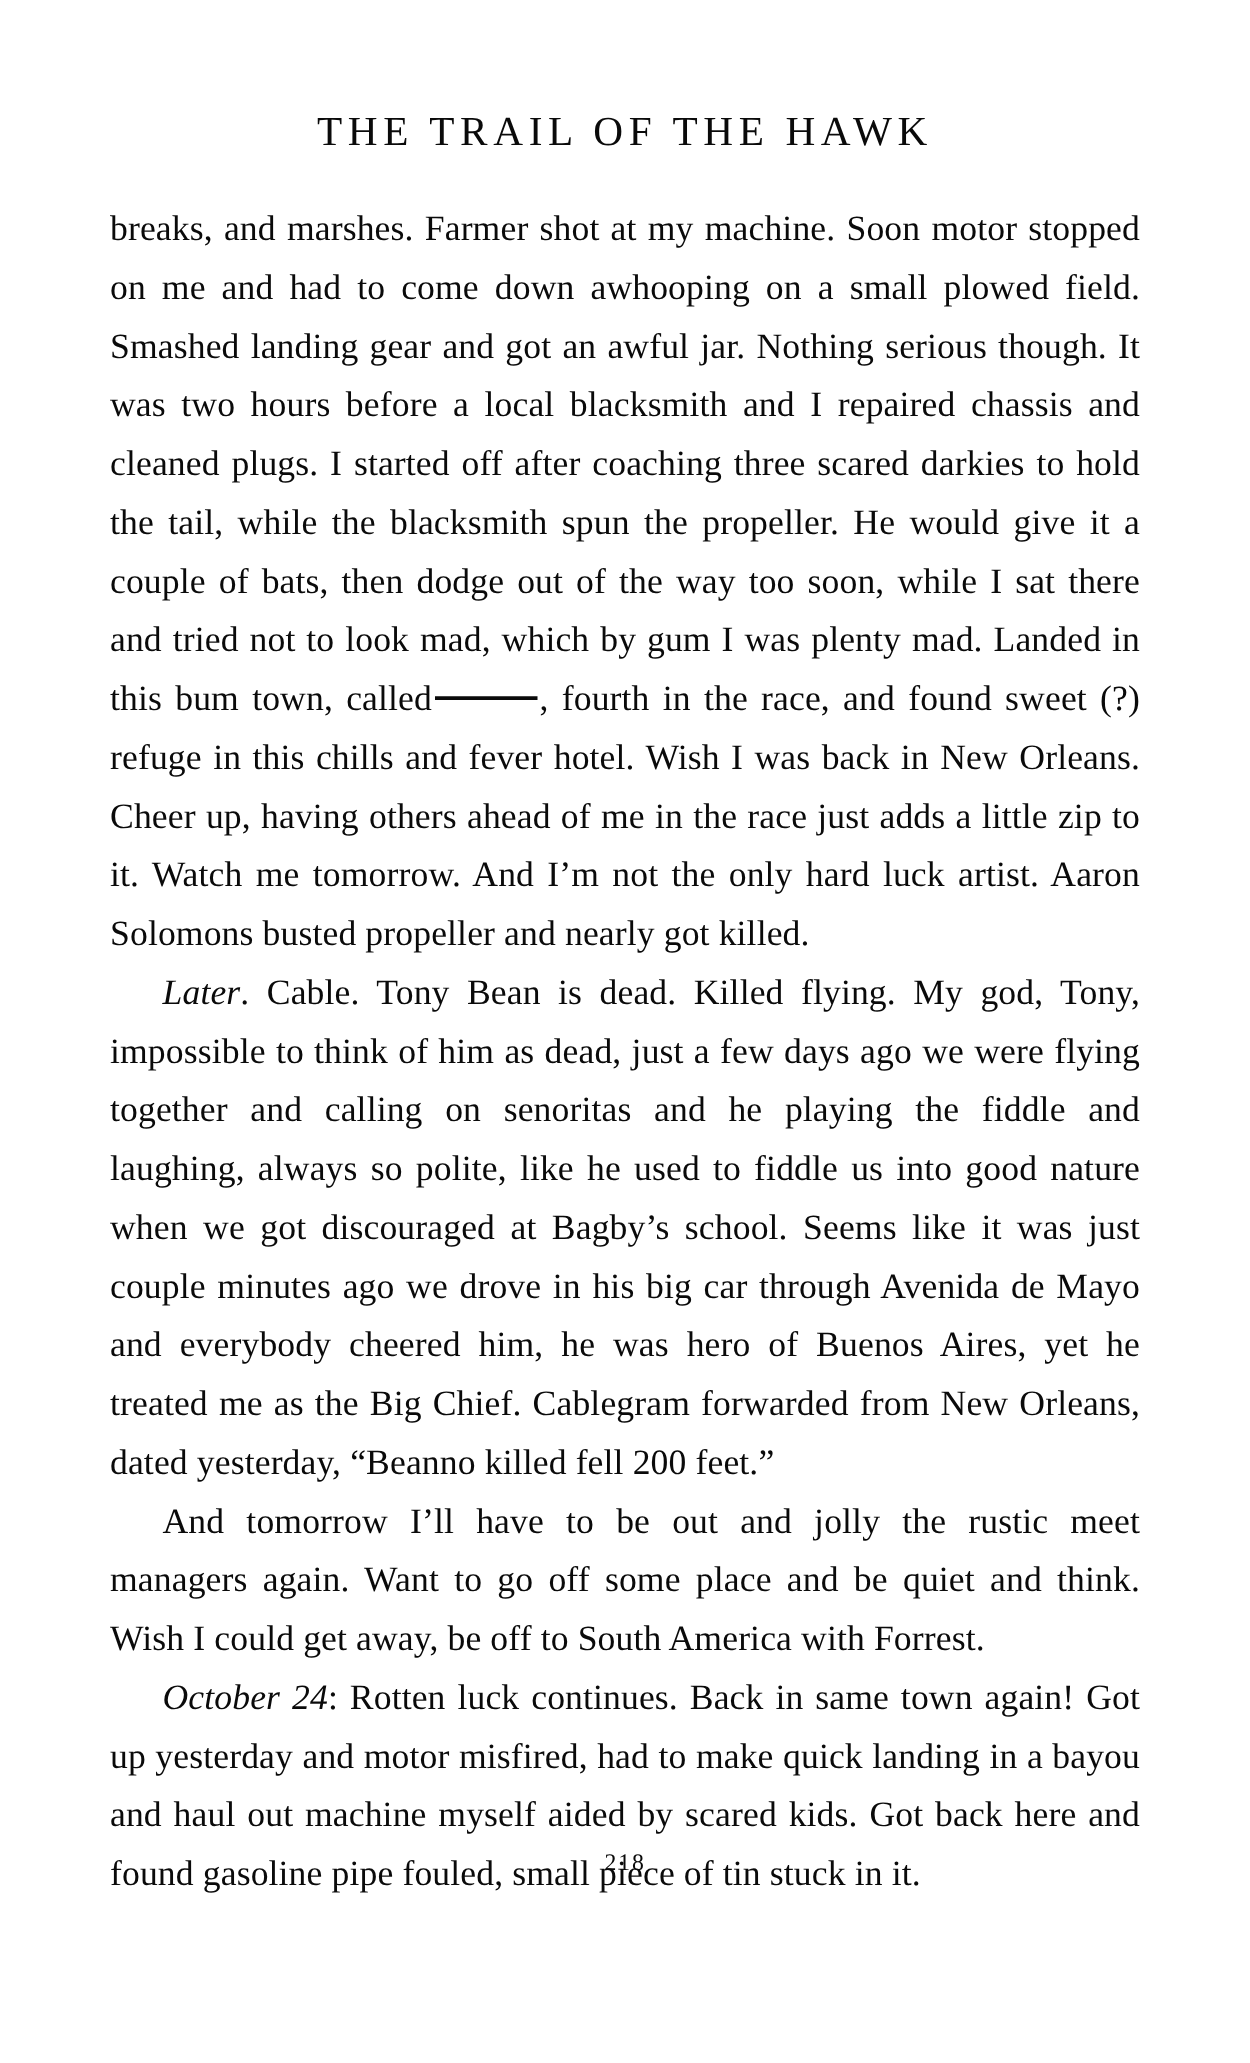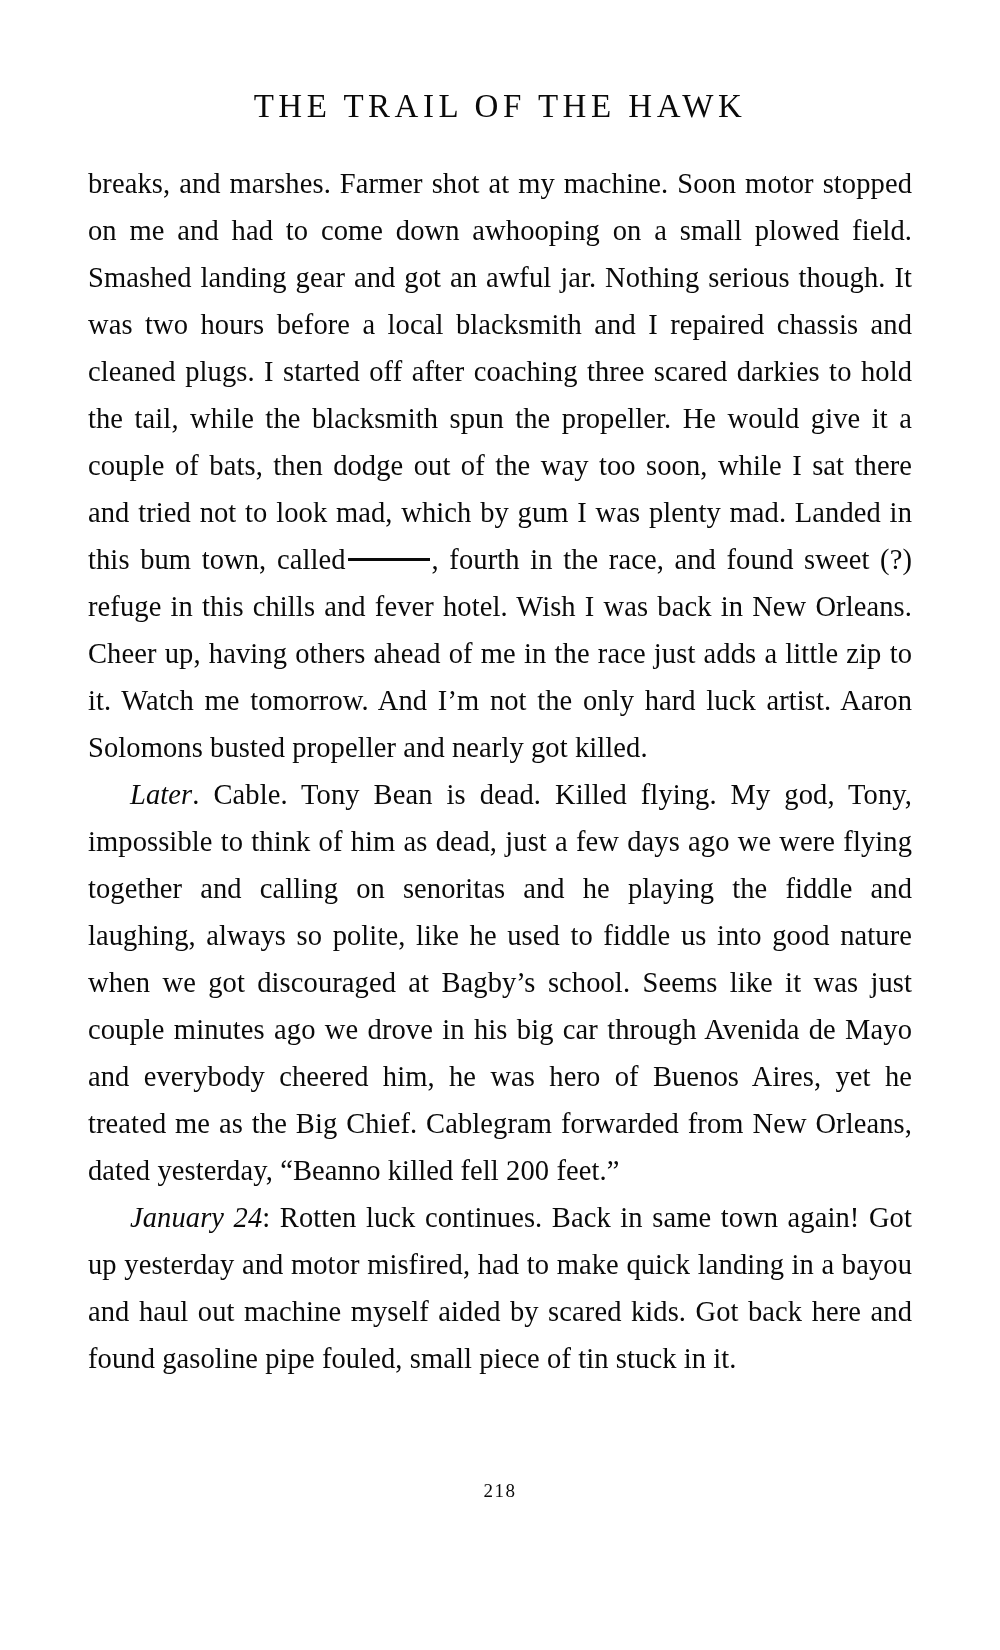--- a/index.html
+++ b/index.html
@@ -76,20 +76,21 @@
 <div class="page">
 
   <div class="running-head">THE TRAIL OF THE HAWK</div>
 
   <div class="body-block">
 
     <p><span>breaks, and marshes.   Farmer shot at my machine.   Soon motor stopped on me and had to come down awhooping on a small plowed field.   Smashed landing gear and got an awful jar.   Nothing serious though.   It was two hours before a local blacksmith and I repaired chassis and cleaned plugs.   I started off after coaching three scared darkies to hold the tail, while the blacksmith spun the propeller.   He would give it a couple of bats, then dodge out of the way too soon, while I sat there and tried not to look mad, which by gum I was plenty mad.   Landed in this bum town, called</span><span class="dash"></span><span>, fourth in the race, and found sweet (?) refuge in this chills and fever hotel. Wish I was back in New Orleans.   Cheer up, having others ahead of me in the race just adds a little zip to it.   Watch me tomorrow.   And I’m not the only hard luck artist.   Aaron Solomons busted propeller and nearly got killed.</span></p>
 
     <p class="indent"><span class="it">Later</span><span>. Cable.   Tony Bean is dead.   Killed flying. My god, Tony, impossible to think of him as dead, just a few days ago we were flying together and calling on senoritas and he playing the fiddle and laughing, always so polite, like he used to fiddle us into good nature when we got discouraged at Bagby’s school.   Seems like it was just couple minutes ago we drove in his big car through Avenida de Mayo and everybody cheered him, he was hero of Buenos Aires, yet he treated me as the Big Chief. Cablegram forwarded from New Orleans, dated yesterday, “Beanno killed fell 200 feet.”</span></p>
 
+    <p class="indent"><span>And tomorrow I’ll have to be out and jolly the rustic meet managers again.   Want to go off some place and be quiet and think.   Wish I could get away, be off to South America with Forrest.</span></p>
 
-    <p class="indent"><span class="it">January 24</span><span>: Rotten luck continues.   Back in same town again!   Got up yesterday and motor misfired, had to make quick landing in a bayou and haul out machine myself aided by scared kids.   Got back here and found gasoline pipe fouled, small piece of tin stuck in it.</span></p>
+    <p class="indent"><span class="it">October 24</span><span>: Rotten luck continues.   Back in same town again!   Got up yesterday and motor misfired, had to make quick landing in a bayou and haul out machine myself aided by scared kids.   Got back here and found gasoline pipe fouled, small piece of tin stuck in it.</span></p>
 
   </div>
 
   <div class="folio"><span>218</span></div>
 
 </div>
 
 </body></html>

